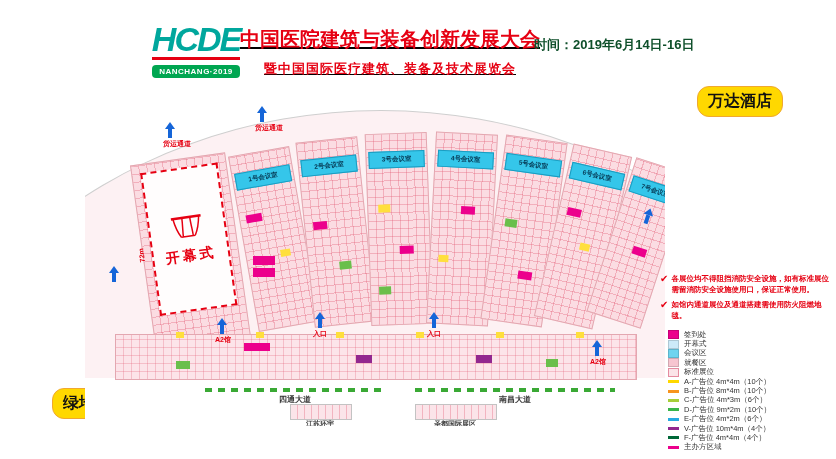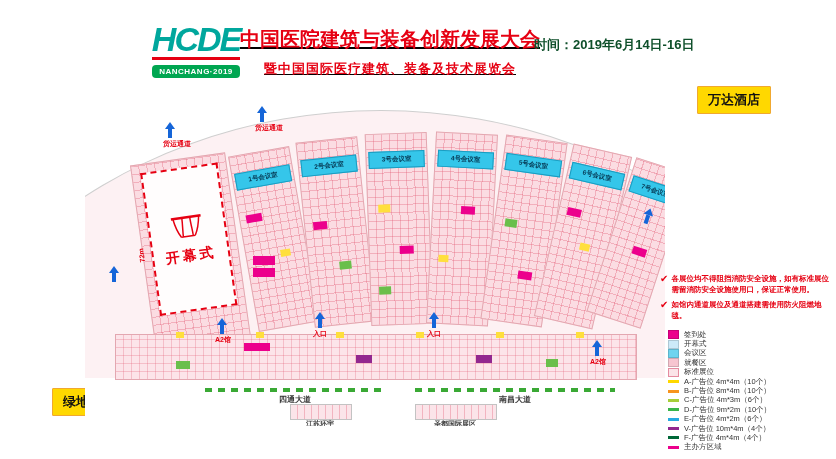--- a/index.html
+++ b/index.html
@@ -13,21 +13,21 @@
   .logo-badge{margin-top:3px;display:inline-block;background:#00a651;color:#fff;font-size:8px;font-weight:bold;
               padding:2px 7px;border-radius:4px;letter-spacing:.5px;}
   .title-block{position:absolute;left:240px;top:26px;width:300px;text-align:center;text-decoration:underline;}
   .title{color:#e60012;font-size:20px;font-weight:bold;white-space:nowrap;}
   .subtitle{color:#e60012;font-size:13px;font-weight:bold;margin-top:7px;white-space:nowrap;letter-spacing:1px;}
   .info-block{position:absolute;left:534px;top:36px;color:#0e4f2a;font-weight:bold;font-size:13px;}
   .info-block div{margin-bottom:9px;white-space:nowrap;}
 
   
   .badge-yellow{position:absolute;background:#ffd800;border:1px solid #f0a830;color:#111;font-weight:bold;
-                font-size:13px;padding:4px 10px;border-radius:1px;white-space:nowrap;}
+                font-size:16px;padding:4px 10px;border-radius:12px;white-space:nowrap;}
   .badge-dining{position:absolute;left:596px;top:270px;background:#f9c5cf;color:#e60012;font-weight:bold;
                 font-size:12px;padding:3px 10px;border-radius:2px;}
 
   
   .plan{position:absolute;left:85px;top:96px;width:580px;height:330px;overflow:hidden;}
   .arc-outer{position:absolute;left:-205px;top:14px;width:1000px;height:886px;border:1px solid #cfcfcf;
              border-radius:50%;background:#fdf1f3;}
   .plan-bottom{position:absolute;left:0;top:282px;width:580px;height:48px;background:#fff;}
 
   .col{position:absolute;border:1px solid #e3a7b0;

